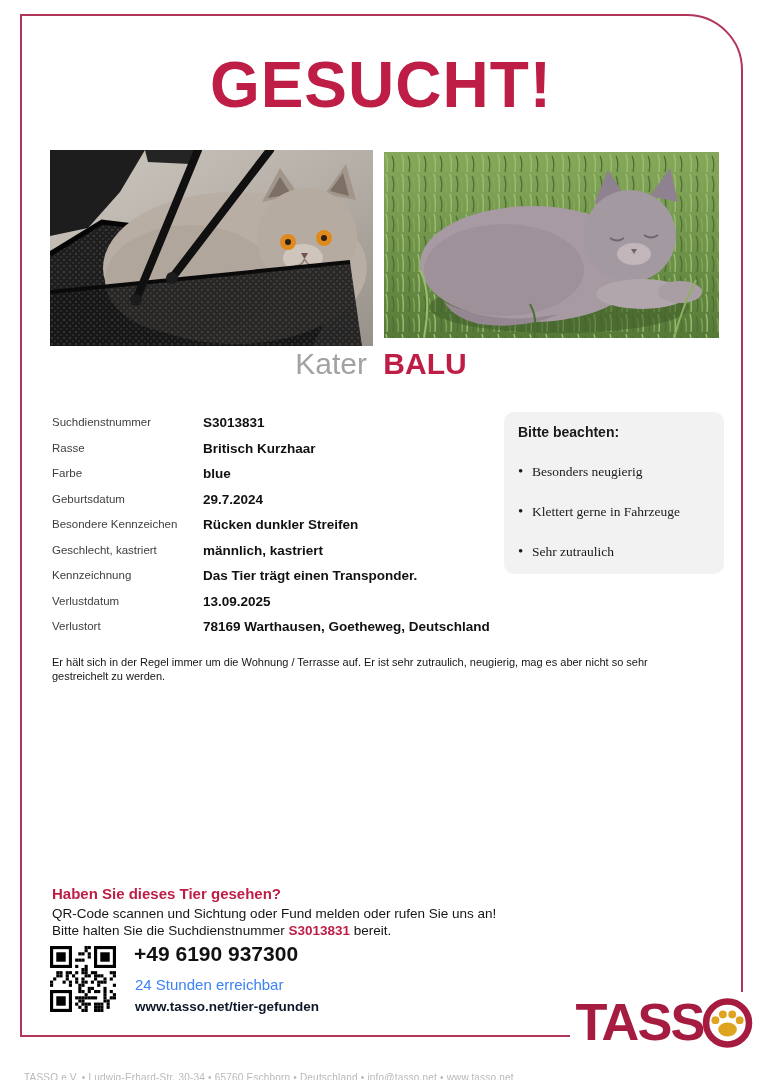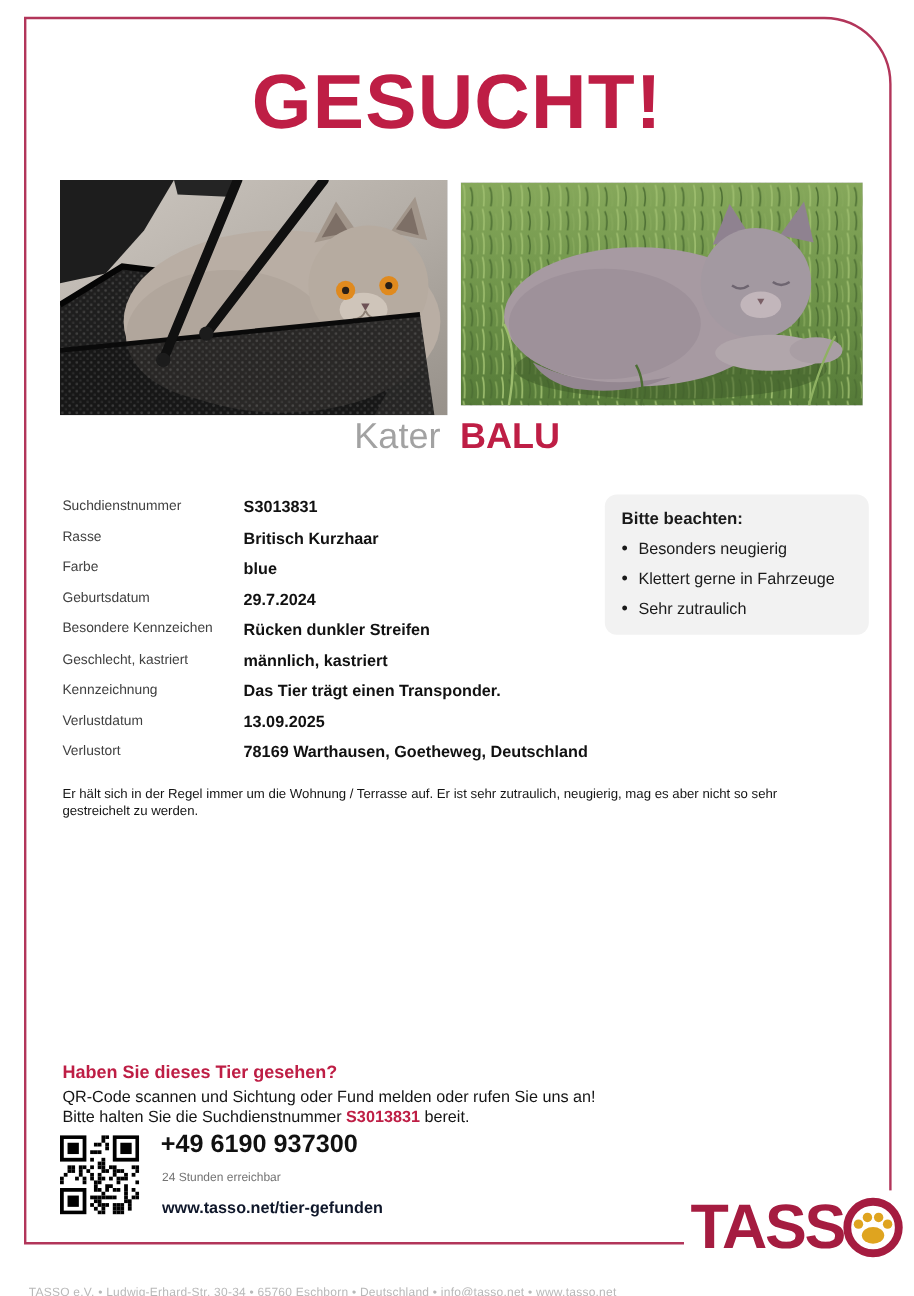--- a/index.html
+++ b/index.html
@@ -28,33 +28,33 @@
   .details{position:absolute;left:52px;top:414px;width:445px;}
   .detail-row{display:flex;align-items:flex-start;margin-bottom:8px;}
   .detail-label{width:151px;flex:0 0 151px;font-size:11.5px;color:#404040;padding-top:2px;}
   .detail-value{font-size:13.5px;font-weight:700;color:#111;max-width:290px;line-height:1.3;}
   .notes-box{
     position:absolute;left:504px;top:412px;width:192px;
     background:#f2f2f2;border-radius:10px;padding:12px 14px 14px 14px;
   }
   .notes-title{font-size:14px;font-weight:700;margin:0 0 4px 0;}
   .notes-list{list-style:none;margin:0;padding:0;}
-  .notes-list li{font-size:13.5px;margin-top:10px;padding-left:14px;position:relative;}
+  .notes-list li{font-size:13.5px;margin-top:24px;padding-left:14px;position:relative;font-family:Liberation Serif, serif;}
   .notes-list li::before{content:"\2022";position:absolute;left:0;top:-1px;font-size:15px;}
   .description{
     position:absolute;left:52px;top:655px;width:650px;
     font-size:11px;line-height:1.3;color:#151515;
   }
   .contact{position:absolute;left:52px;top:885px;width:560px;}
   .contact-heading{font-size:15px;font-weight:700;color:#be1e45;margin:0 0 3px 0;}
   .contact-line{font-size:13.5px;line-height:17px;color:#151515;}
   .sd-number{color:#be1e45;font-weight:700;}
   .qr{position:absolute;left:50px;top:946px;width:66px;height:66px;}
   .phone{position:absolute;left:134px;top:942px;font-size:21px;font-weight:700;color:#111;}
-  .availability{position:absolute;left:135px;top:976px;font-size:10px;color:#737373;}
+  .availability{position:absolute;left:135px;top:976px;font-size:15px;color:#3b82f6;}
   .site-url{position:absolute;left:135px;top:999px;font-size:13.5px;font-weight:700;color:#0f172a;}
   .logo-box{
     position:absolute;left:570px;top:992px;width:185px;height:60px;background:#ffffff;
     display:flex;align-items:center;justify-content:flex-end;
   }
   .footer{
     position:absolute;left:24px;top:1072px;width:720px;
     font-size:10px;color:#b8b8b8;letter-spacing:0.2px;
   }
 </style>

